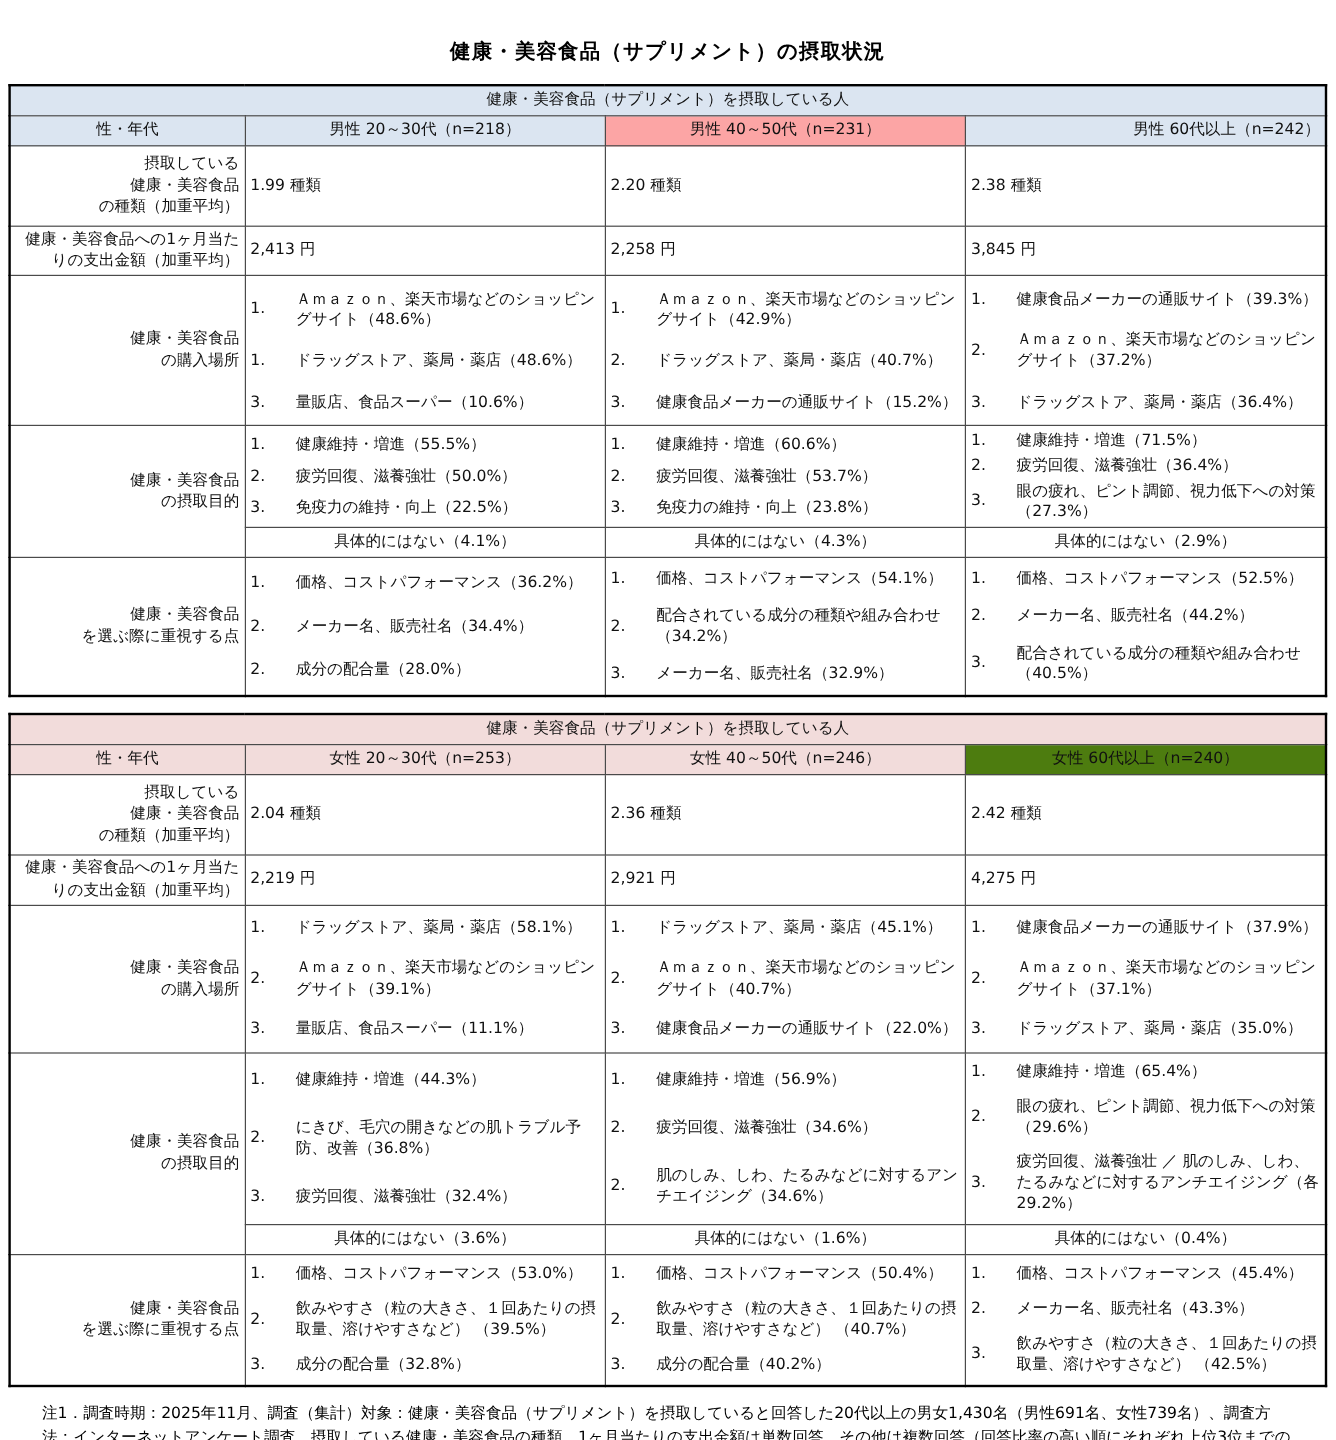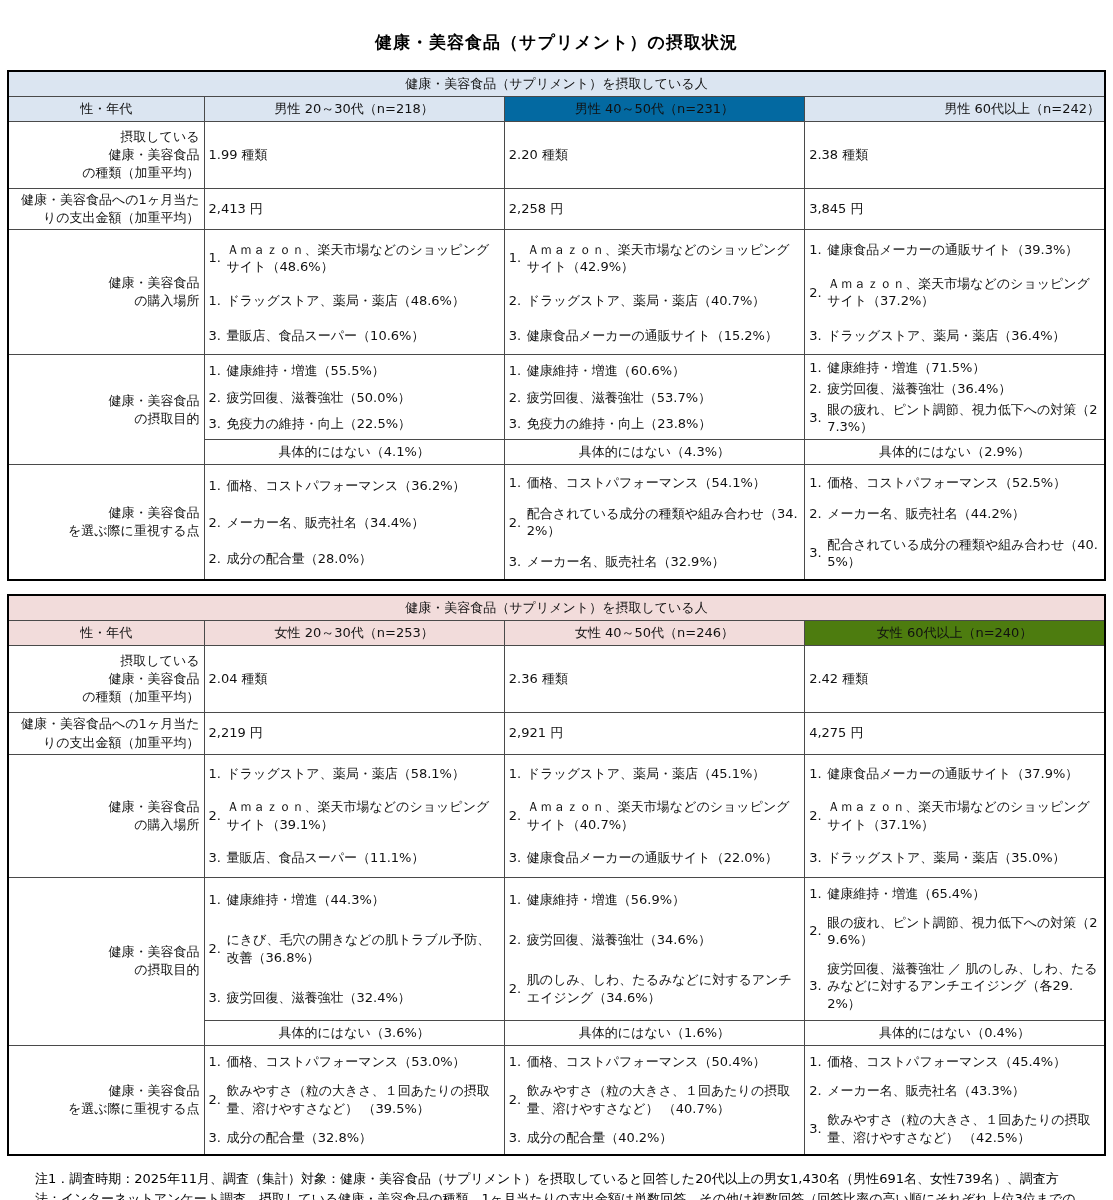--- a/index.html
+++ b/index.html
@@ -29,21 +29,21 @@
   .head-row td{text-align:center;height:20px;padding:1px 4px;border-bottom:2px solid #1a1a1a;}
   .label-cell{text-align:right;white-space:pre-line;line-height:1.5;}
   .value-cell{margin-top:29px;}
   .row-kinds td{height:62px;}
   .row-spend td{height:36px;}
   .row-none td{height:20px;text-align:center;padding:1px 4px;}
   .listcell{padding:4px 6px 4px 5px;}
   .rlist{display:flex;flex-direction:column;justify-content:space-around;}
   .ritem{display:flex;align-items:center;line-height:1.35;}
   .rnum{flex:0 0 18px;}
-  .rtext{flex:1;}
+  .rtext{flex:1;margin-left:20px;}
   
   #table-men .rlist.purchase{min-height:120px;}
   #table-men .rlist.purpose{min-height:80px;}
   #table-men .rlist.emphasis{min-height:110px;}
   #table-women .rlist.purchase{min-height:118px;}
   #table-women .rlist.purpose{min-height:138px;}
   #table-women .rlist.emphasis{min-height:104px;}
   .footnote{
     width:1043px;margin:2px auto 0 auto;
     font-size:13px;line-height:1.55;color:#000;
@@ -63,21 +63,21 @@
       <col>
       <col>
     </colgroup>
   <tbody>
       <tr class="caption-row">
     <td colspan="4" style="background-color: rgb(219, 229, 241);">健康・美容食品（サプリメント）を摂取している人</td>
   </tr>
   <tr class="head-row">
     <td style="background-color: rgb(219, 229, 241);">性・年代</td>
     <td style="background-color: rgb(219, 229, 241);">男性 20～30代（n=218）</td>
-    <td style="background-color: #0369a1;">男性 40～50代（n=231）</td>
+    <td style="background-color: #fca5a5;">男性 40～50代（n=231）</td>
     <td style="background-color: rgb(219, 229, 241); text-align: right;">男性 60代以上（n=242）</td>
   </tr>
   <tr class="row-kinds">
     <td class="label-cell">摂取している
 健康・美容食品
 の種類（加重平均）</td>
     <td class="value-cell">1.99 種類</td>
     <td class="value-cell">2.20 種類</td>
     <td class="value-cell">2.38 種類</td>
   </tr>

